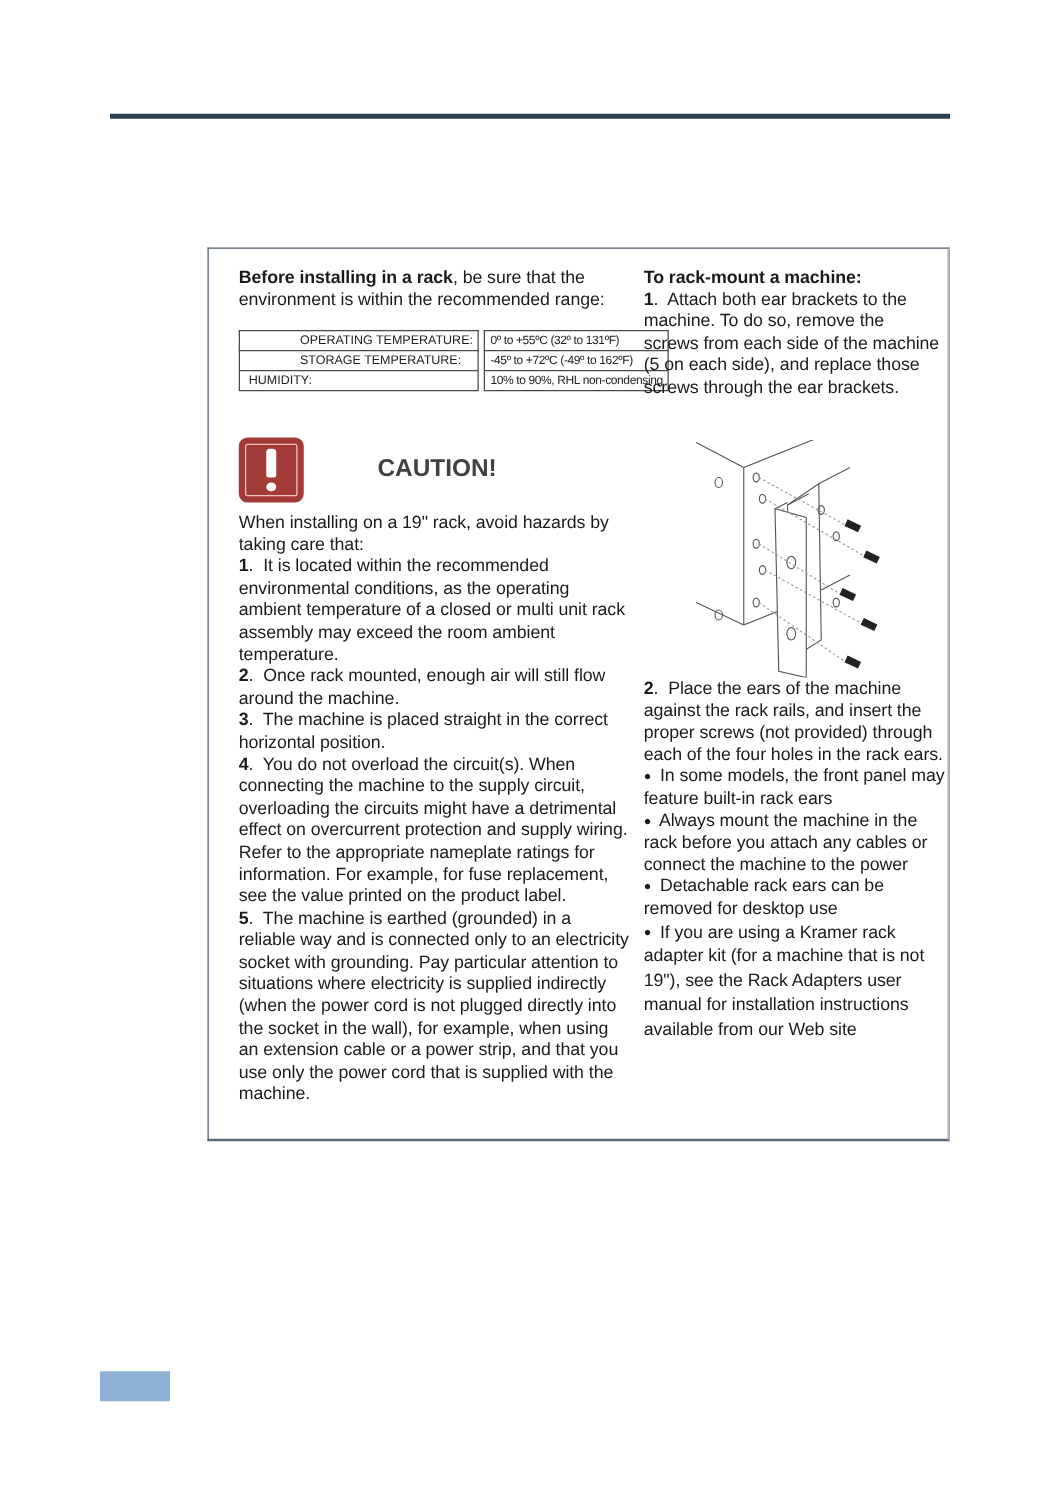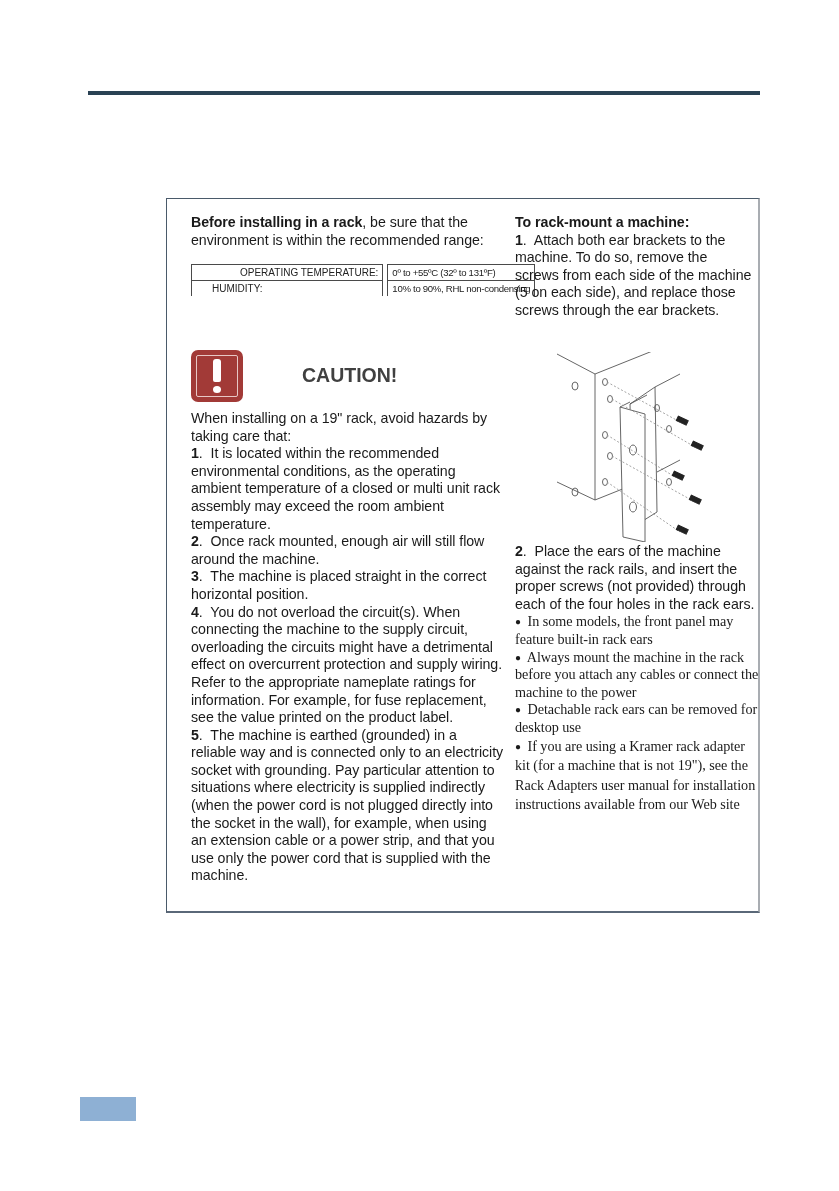--- a/index.html
+++ b/index.html
@@ -38,21 +38,21 @@
   .caution-icon .bar {
     position: absolute; left: 22px; top: 9px; width: 8px; height: 23px; background: #fff; border-radius: 3px 3px 2px 2px;
   }
   .caution-icon .dot {
     position: absolute; left: 22px; top: 36px; width: 8px; height: 7px; background: #fff; border-radius: 50%;
   }
   .caution-title { position: absolute; left: 302px; top: 364px; font-size: 19.5px; font-weight: bold; color: #404040; }
   .caution-text { position: absolute; left: 191px; top: 410px; width: 315px; }
   .diagram { position: absolute; left: 555px; top: 352px; width: 160px; height: 190px; }
   .right-lower { position: absolute; left: 515px; top: 543px; width: 245px; }
-  .note-item { position: relative; padding-left: 0; font-family: Liberation Serif, serif; }
+  .note-item { position: relative; padding-left: 0; }
   .bullet { font-size: 10px; vertical-align: 1px; margin-right: 3px; }
   .num { font-weight: bold; }
   .page-tab { position: absolute; left: 80px; top: 1097px; width: 56px; height: 24px; background: #8eb0d4; }
 </style>
 </head>
 <body>
 
 <div class="top-rule"></div>
 
 <div class="box"></div>
@@ -61,21 +61,25 @@
   <b>Before installing in a rack</b><span>, be sure that the environment is within the recommended range:</span>
 </div>
 
 <table class="env-table">
   <tbody>
       <tr>
     <td class="lbl">OPERATING TEMPERATURE:</td>
     <td class="val">0º to +55ºC (32º to 131ºF)</td>
   </tr>
   <tr>
-    <td class="lbl" style="padding-left:20px">HUMIDITY:</td>
+    <td class="lbl">STORAGE TEMPERATURE:</td>
+    <td class="val">-45º to +72ºC (-49º to 162ºF)</td>
+  </tr>
+  <tr>
+    <td class="lbl" style="padding-left:7px">HUMIDITY:</td>
     <td class="val">10% to 90%, RHL non-condensing</td>
   </tr>
 </tbody>
   </table>
 
 <div class="caution-icon">
   <div class="inner"></div>
   <div class="bar"></div>
   <div class="dot"></div>
 </div>

